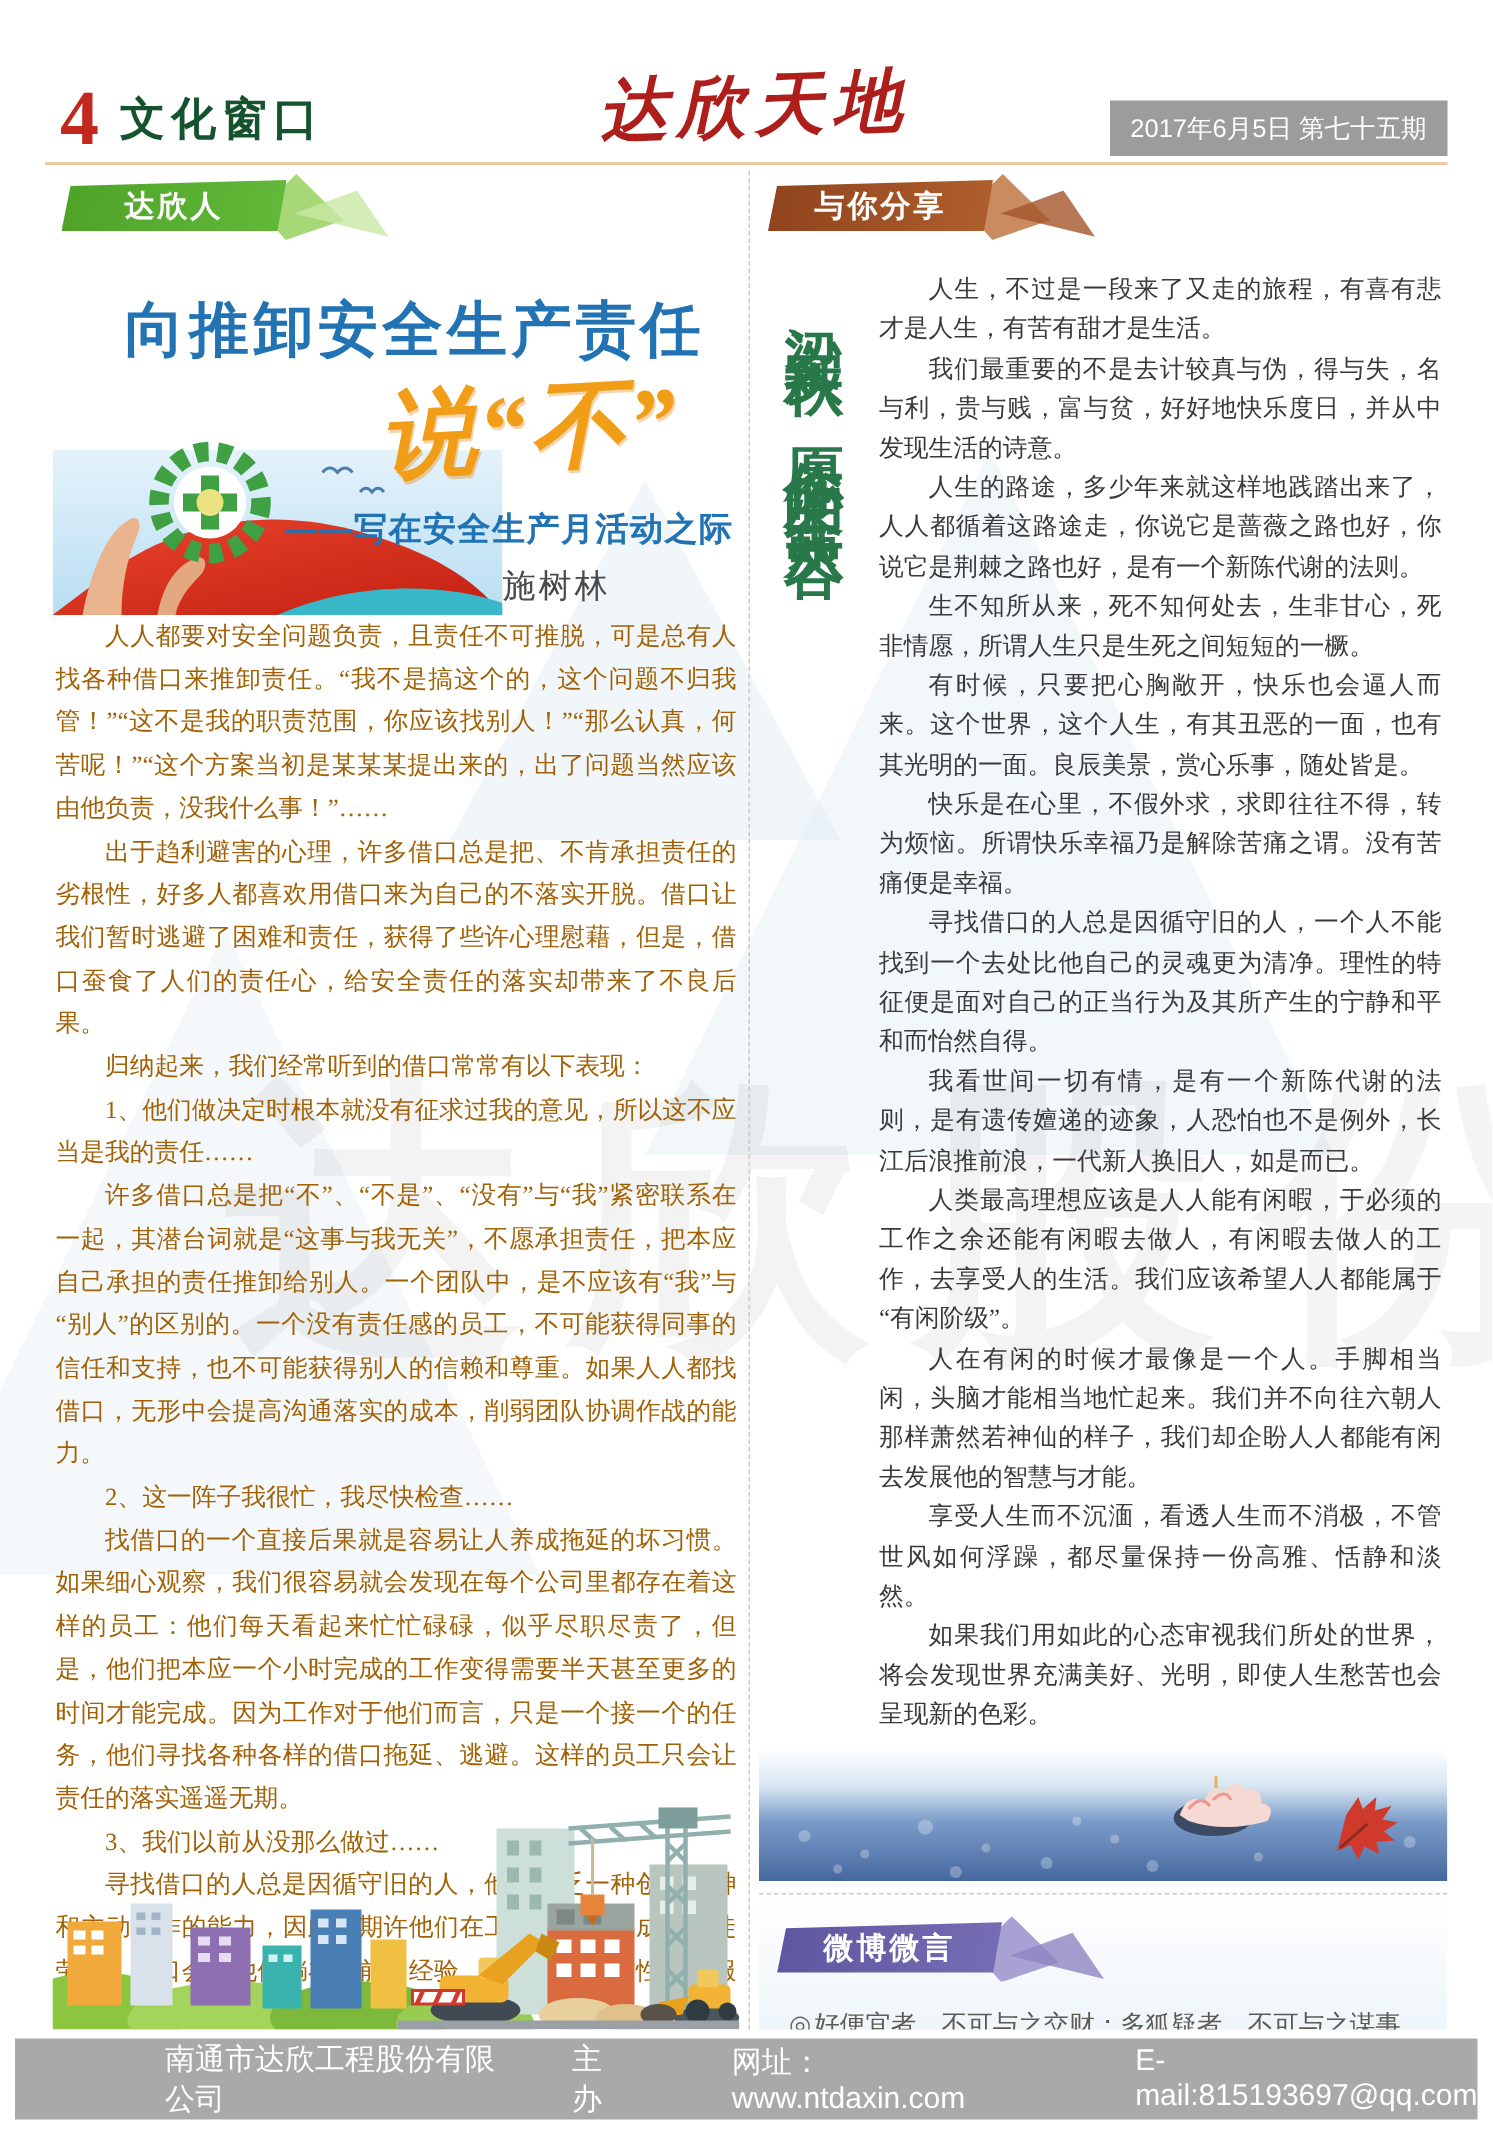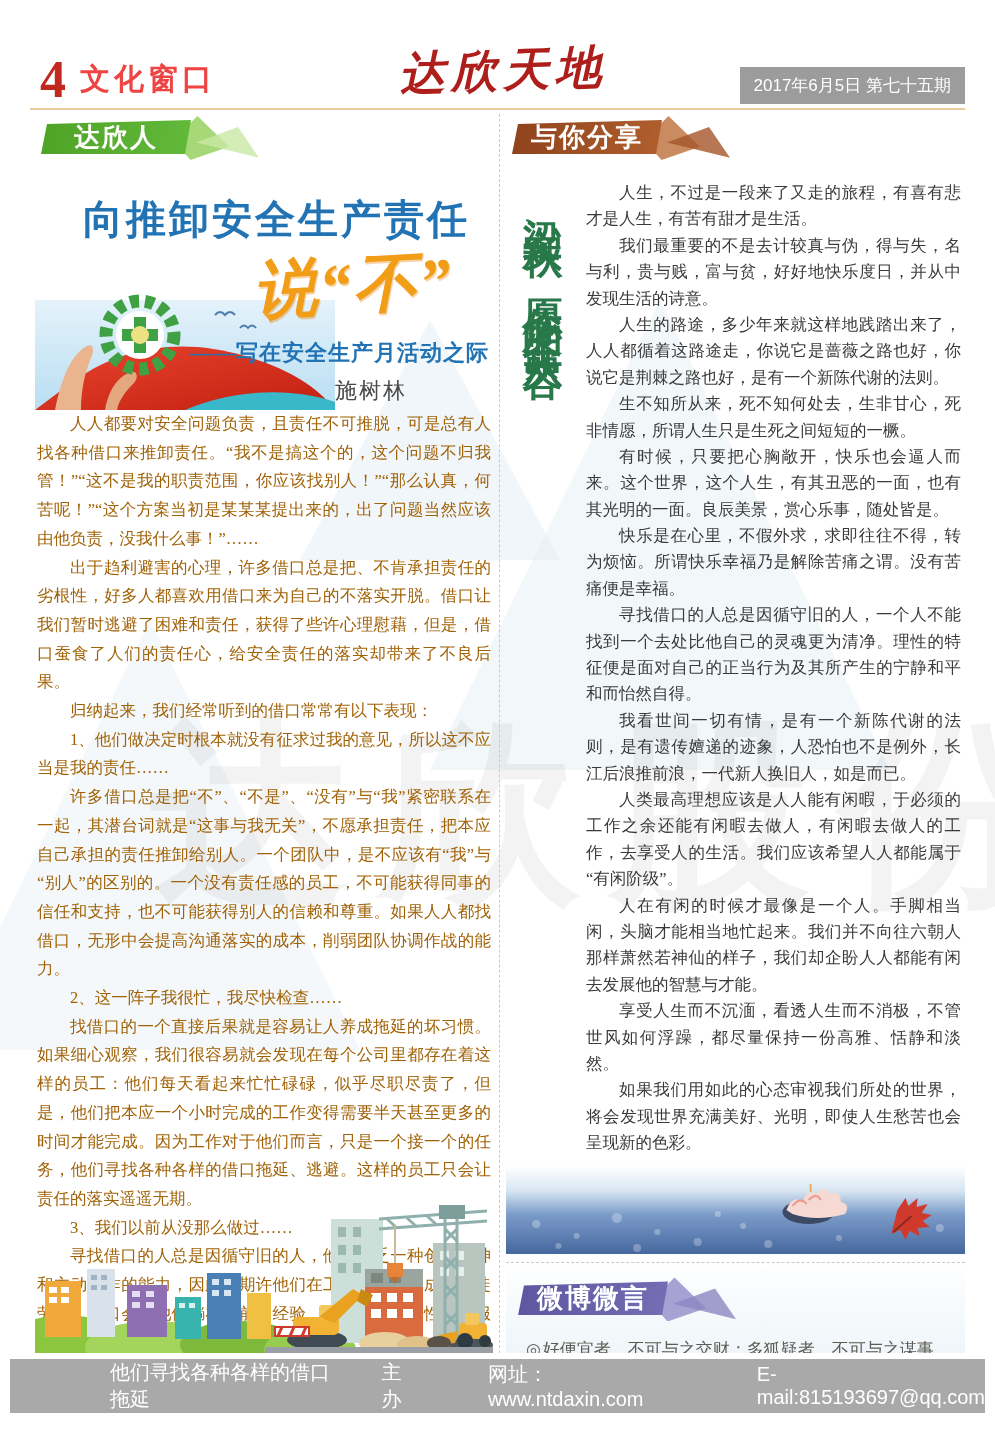--- a/index.html
+++ b/index.html
@@ -15,42 +15,42 @@
   .wm-tri { background:#e3edf5; opacity:.5; clip-path:polygon(50% 0,100% 100%,0 100%); }
   .wm-text {
     font-family:"Liberation Serif","DejaVu Serif",serif; font-weight:bold;
     font-size:200px; letter-spacing:30px; color:#000; opacity:.045; white-space:nowrap;
   }
   
   .header { position:absolute; top:48px; left:40px; right:30px; height:56px; z-index:3;
             display:flex; align-items:flex-end; }
   .page-num { font-family:"Liberation Serif",serif; font-weight:bold; font-size:52px;
               line-height:.9; color:#c2281d; }
-  .section-title { font-size:30px; font-weight:bold; color:#ef4444; margin-left:14px;
+  .section-title { font-size:30px; font-weight:bold; color:#14532d; margin-left:14px;
                    letter-spacing:4px; padding-bottom:4px; }
   .masthead { position:absolute; left:50%; transform:translateX(-50%) rotate(-2deg);
               font-style:italic; font-weight:bold; font-size:46px; color:#ae1f1c;
               letter-spacing:6px; bottom:2px; }
   .date-box { margin-left:auto; background:#9c9c9c; color:#fff;
               font-family:Liberation Sans, sans-serif;
               font-size:17px; padding:7px 14px; }
   .header-rule { position:absolute; top:108px; left:30px; right:30px;
                  border-top:2px solid #ecc9a0; z-index:3; }
   
   .main { position:absolute; top:114px; left:35px; right:30px; bottom:84px;
           display:flex; z-index:2; }
   .col-left  { width:458px; position:relative; overflow:hidden; }
   .col-divider { width:0; border-left:1px dashed #d6c7ad; margin:0 6px; }
   .col-right { flex:1; position:relative; overflow:hidden; }
   
   .ribbon { position:relative; height:44px; margin:2px 0 6px 6px; z-index:2; width:260px; }
   .ribbon .band {
     position:absolute; left:0; top:4px; height:34px; width:150px;
     color:#fff; font-family:"Liberation Sans","DejaVu Sans",sans-serif;
-    font-size:26px; font-weight:bold; letter-spacing:2px;
+    font-size:20px; font-weight:bold; letter-spacing:2px;
     display:flex; align-items:center; justify-content:center;
     clip-path:polygon(4% 12%, 100% 0, 96% 100%, 0 100%);
   }
   .ribbon .deco1, .ribbon .deco2 { position:absolute; top:0; height:44px; width:70px; }
   .ribbon .deco1 { left:118px; clip-path:polygon(20% 55%, 55% 0, 100% 70%, 45% 100%); }
   .ribbon .deco2 { left:155px; clip-path:polygon(0 60%, 60% 25%, 90% 95%); opacity:.8; }
   .ribbon.green .band  { background:linear-gradient(100deg,#4ea327,#63b93a); }
   .ribbon.green .deco1 { background:#a6d877; }
   .ribbon.green .deco2 { background:#c9e7a4; }
   .ribbon.brown .band  { background:linear-gradient(100deg,#8f431c,#b05f2e); }
@@ -59,21 +59,21 @@
   .ribbon.purple .band { background:linear-gradient(100deg,#5d56a0,#756eb4); }
   .ribbon.purple .deco1{ background:#a8a2d4; }
   .ribbon.purple .deco2{ background:#8d86c0; }
   
   .headline-block { position:relative; height:236px; margin-top:6px; }
   .hl-title1 { font-family:"Liberation Sans","DejaVu Sans",sans-serif; font-weight:bold;
                font-size:40px; color:#2173b4; letter-spacing:3px; padding:26px 0 0 48px; }
   .hl-title2 { position:absolute; top:76px; left:218px; font-style:italic; font-weight:bold;
                font-size:64px; color:#f29d18; transform:rotate(-3deg); letter-spacing:2px;
                text-shadow:1px 2px 0 rgba(230,130,10,.35); }
-  .hl-sub { position:absolute; top:172px; right:4px; font-family:Liberation Serif, serif;
+  .hl-sub { position:absolute; top:172px; right:4px; font-family:Liberation Sans, sans-serif;
             font-weight:bold; font-size:22px; color:#2173b4; letter-spacing:1px; }
   .hl-author { position:absolute; top:210px; left:300px; font-size:22px; color:#4a4a4a; letter-spacing:2px; }
   .hl-art { position:absolute; left:0; bottom:-8px; width:300px; height:150px; }
   
   .body-text { position:relative; font-size:16.5px; line-height:1.74; text-align:justify;
                color:#a16207; padding:8px 2px 0 2px; z-index:1; }
   .body-text p { text-indent:2em; }
   .construction { position:absolute; left:0; right:0; bottom:0; height:168px; z-index:1; }
   
   .share-article { display:flex; margin-top:4px; }
@@ -361,18 +361,18 @@
               <span>好便宜者，不可与之交财；多狐疑者，不可与之谋事。</span>
             </li>
 
           </ul>
       </div>
 
     </section>
   </main>
 
   <footer class="footer">
-    <span class="f-pub">他们寻找各种各样的借口拖延</span>
+    <span class="f-pub">南通市达欣工程股份有限公司</span>
     <span class="f-role">主办</span>
     <span class="f-web">网址：www.ntdaxin.com</span>
     <span class="f-mail">E-mail:815193697@qq.com</span>
   </footer>
 </div>
 
 </body></html>

